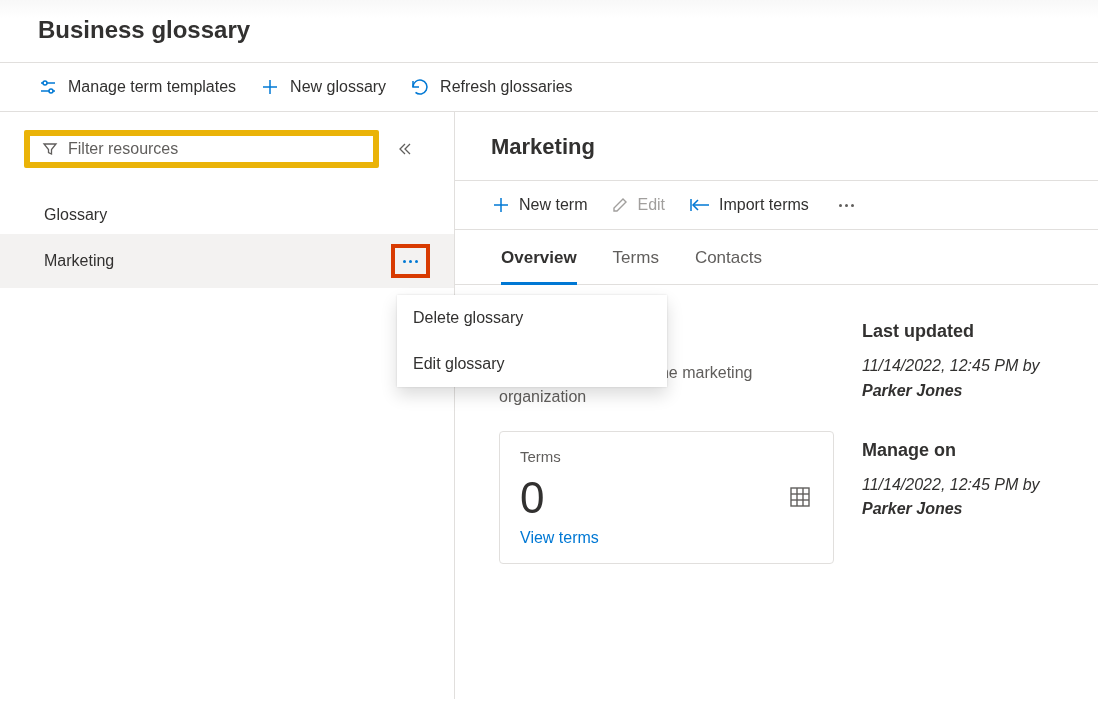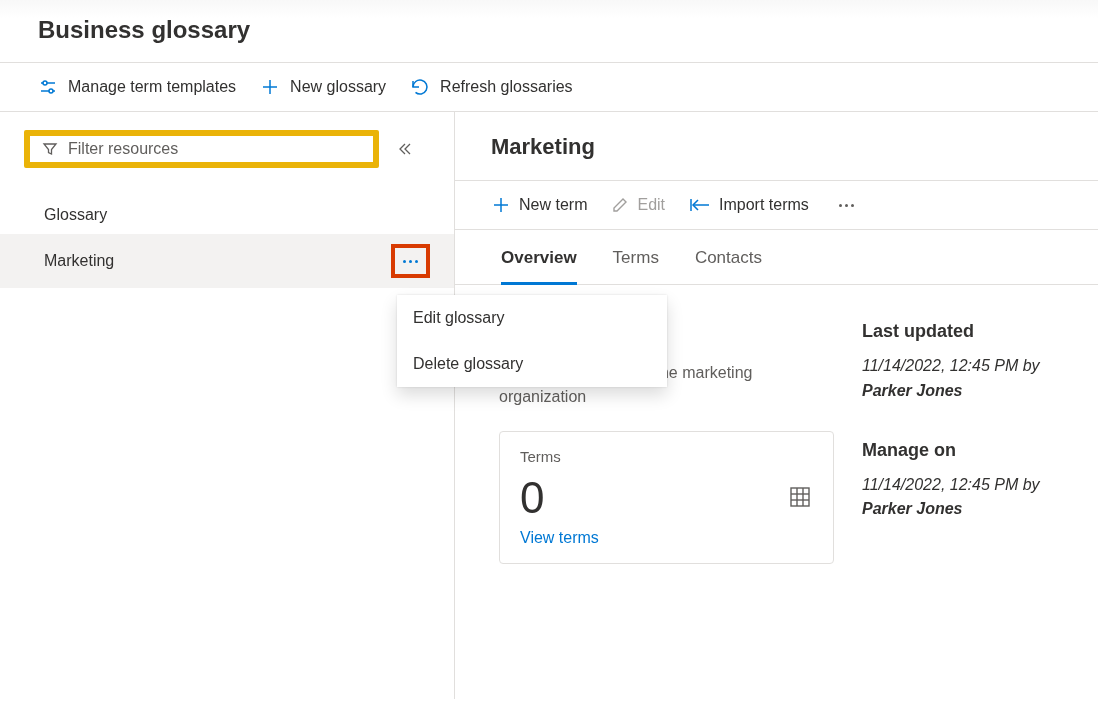--- a/index.html
+++ b/index.html
@@ -369,15 +369,15 @@
             <span>11/14/2022, 12:45 PM by </span><b>Parker Jones</b>
           </div>
         </div>
       </div>
     </div>
   </div>
 
 </div>
 
 <div class="context-menu">
+  <div class="item">Delete glossary</div>
   <div class="item">Edit glossary</div>
-  <div class="item">Delete glossary</div>
 </div>
 
 </body></html>

